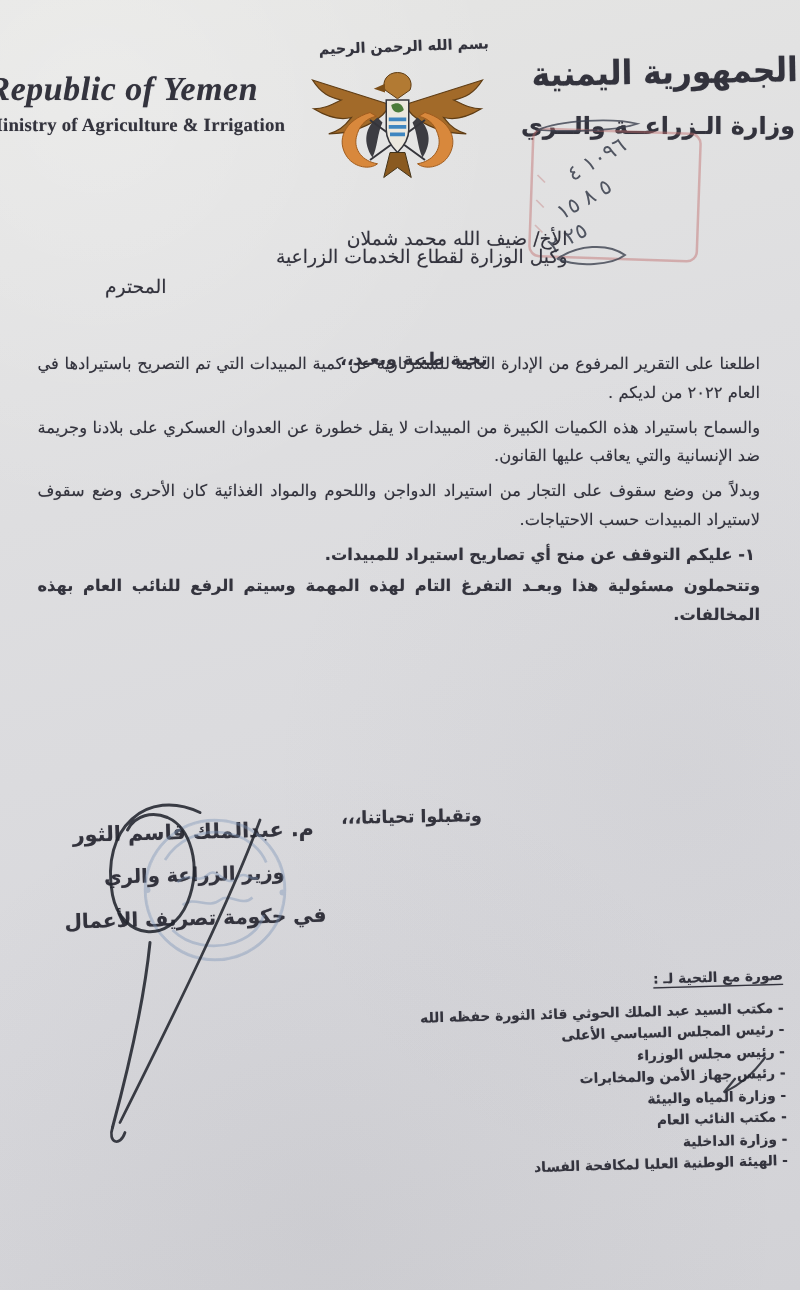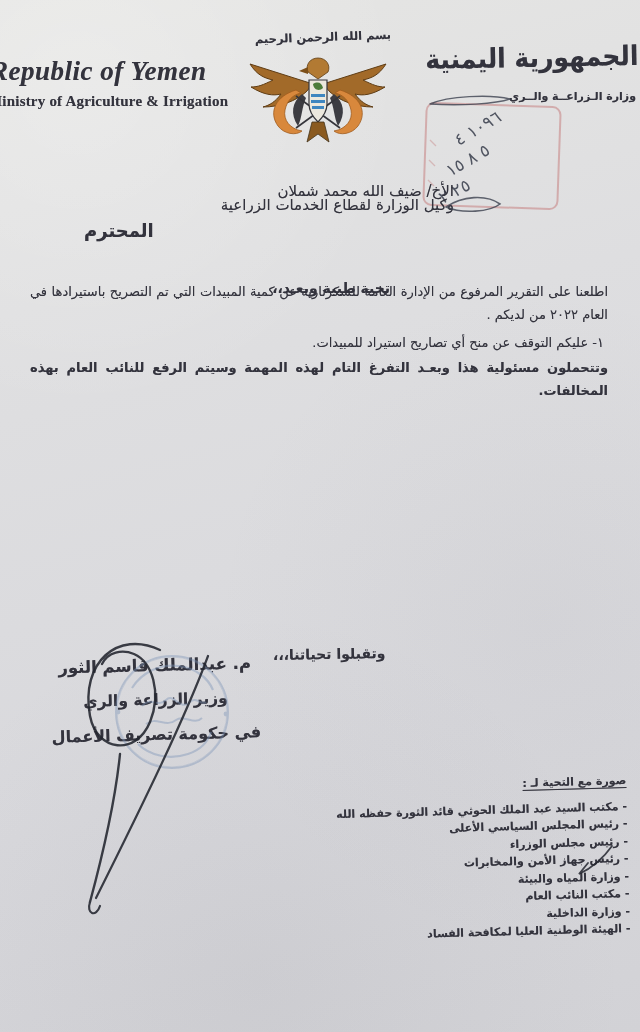--- a/index.html
+++ b/index.html
@@ -25,40 +25,40 @@
     font-style:italic;font-weight:bold;font-size:27px;letter-spacing:0.5px;}
   #en-subtitle{left:-12px;top:93px;font-family:"Liberation Serif","DejaVu Serif",serif;
     font-weight:bold;font-size:15px;letter-spacing:0.2px;}
   
   #basmala{left:248px;top:30px;width:150px;text-align:center;font-size:11.5px;font-weight:bold;
     transform:rotate(-2deg);letter-spacing:-0.5px;}
   #emblem{left:240px;top:52px;}
   
   #ar-country{right:2px;top:40px;font-size:25px;font-weight:bold;letter-spacing:-1px;
     transform:scaleY(1.08) rotate(-1deg);transform-origin:right top;}
-  #ar-ministry{right:4px;top:90px;font-size:11px;font-weight:bold;}
+  #ar-ministry{right:4px;top:90px;font-size:19px;font-weight:bold;}
   
   #red-box{left:424px;top:104px;width:132px;height:100px;border:2px solid rgba(193,108,108,0.45);
     border-radius:9px;transform:rotate(2deg);}
   .hand{font-size:17px;color:#3d4250;opacity:0.88;letter-spacing:3px;direction:ltr;}
   #hand-1{left:452px;top:118px;transform:rotate(-31deg);}
   #hand-2{left:444px;top:150px;transform:rotate(-30deg);}
   #hand-3{left:438px;top:181px;transform:rotate(-28deg);}
   
   #recipient-1{right:186px;top:182px;font-size:15px;font-weight:normal;}
   #recipient-2{right:186px;top:196px;font-size:15px;font-weight:normal;}
-  #honorific{left:84px;top:220px;font-size:18px;font-weight:bold;}
+  #honorific{left:84px;top:220px;font-size:15px;font-weight:normal;}
   #salutation{right:250px;top:247px;font-size:14px;font-weight:bold;margin-top:33px;}
   
   #letter-body{left:30px;right:32px;top:280px;font-size:13px;line-height:23px;
     text-align:justify;text-justify:inter-word;}
   #letter-body p{margin:0 0 5px 0;}
   .u{text-decoration:underline;text-underline-offset:4px;}
   .b{font-weight:bold;}
-  #letter-body .li{font-weight:normal;padding-right:4px;margin:0 0 2px 16px;}
+  #letter-body .li{font-weight:bold;padding-right:4px;margin:0 0 2px 16px;}
   #p5{font-weight:bold;margin-top:4px;}
   #closing{right:255px;top:646px;font-size:14px;font-weight:bold;transform:rotate(-1deg);}
   
   #sig-block{left:38px;top:656px;width:235px;text-align:center;transform:rotate(-1.5deg);}
   #sig-name{font-size:16.5px;font-weight:bold;margin-bottom:16px;}
   #sig-title1{font-size:15.5px;font-weight:bold;margin-bottom:16px;}
   #sig-title2{font-size:16px;font-weight:bold;}
   
   #cc-block{right:14px;top:772px;width:330px;font-size:11px;line-height:17.5px;
     text-align:right;transform:rotate(-1.6deg);transform-origin:right top;}
@@ -113,20 +113,22 @@
 <div id="hand-2" class="abs hand">٥ ٨ ١٥</div>
 <div id="hand-3" class="abs hand">٢٥ ٢</div>
 
 <div id="recipient-1" class="abs ink rtl">الأخ/ ضيف الله محمد شملان</div>
 <div id="recipient-2" class="abs ink rtl">وكيل الوزارة لقطاع الخدمات الزراعية</div>
 <div id="honorific" class="abs ink rtl">المحترم</div>
 <div id="salutation" class="abs ink rtl">تحية طيبة وبعـد،،</div>
 
 <div id="letter-body" class="abs ink rtl">
   <p>اطلعنا على التقرير المرفوع من الإدارة العامة للسكرتارية عن كمية المبيدات التي تم التصريح باستيرادها في العام ٢٠٢٢ من لديكم .</p>
+  <p>والسماح باستيراد هذه الكميات الكبيرة من المبيدات لا يقل خطورة عن العدوان العسكري على بلادنا وجريمة ضد الإنسانية والتي يعاقب عليها القانون.</p>
+  <p>وبدلاً من وضع سقوف على التجار من استيراد الدواجن واللحوم والمواد الغذائية كان الأحرى وضع سقوف لاستيراد المبيدات حسب الاحتياجات.</p>
   <p class="li">١- عليكم التوقف عن منح أي تصاريح استيراد للمبيدات.</p>
   <p id="p5">وتتحملون مسئولية هذا وبعـد التفرغ التام لهذه المهمة وسيتم الرفع للنائب العام بهذه المخالفات.</p>
 </div>
 
 <div id="closing" class="abs ink rtl">وتقبلوا تحياتنا،،،</div>
 
 <div id="sig-block" class="abs ink rtl">
   <div id="sig-name">م. عبدالملك قاسم الثور</div>
   <div id="sig-title1">وزير الزراعة والري</div>
   <div id="sig-title2">في حكومة تصريف الأعمال</div>

